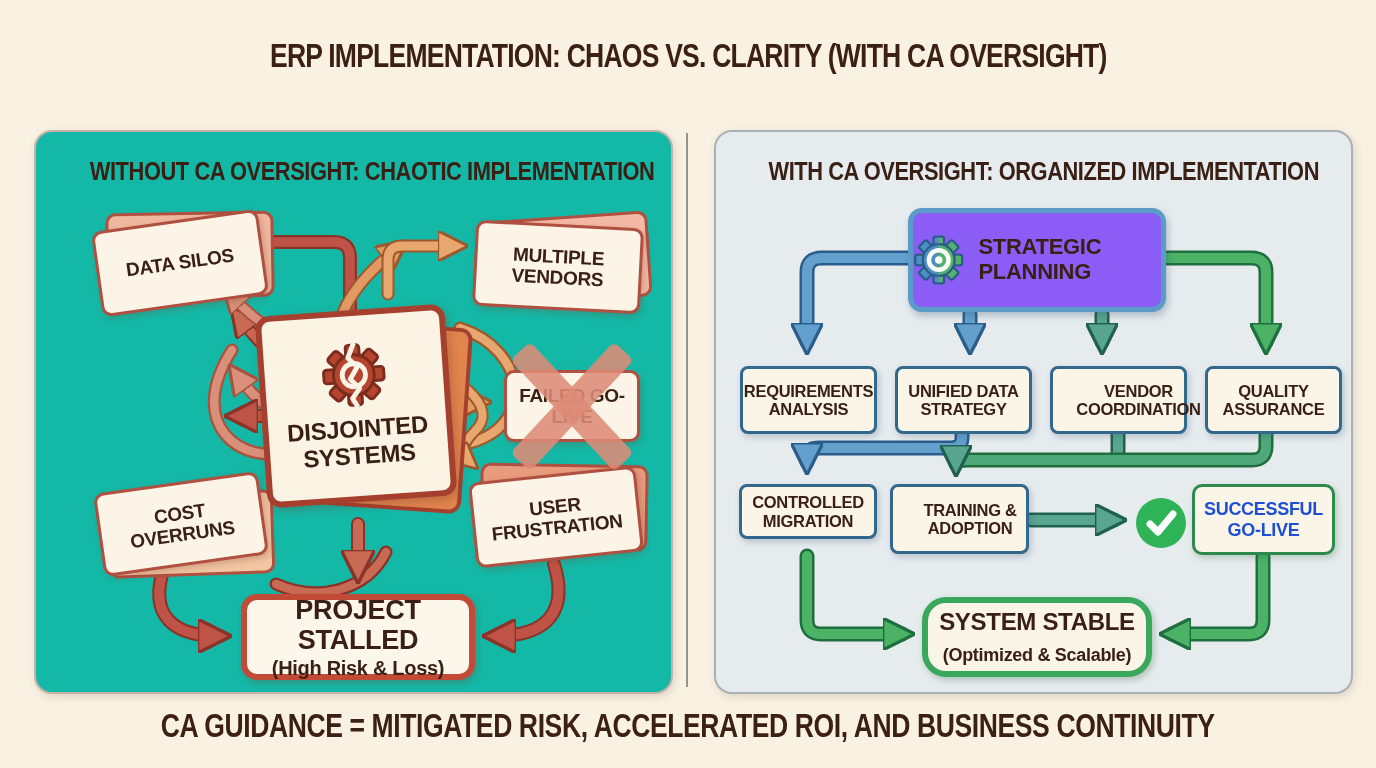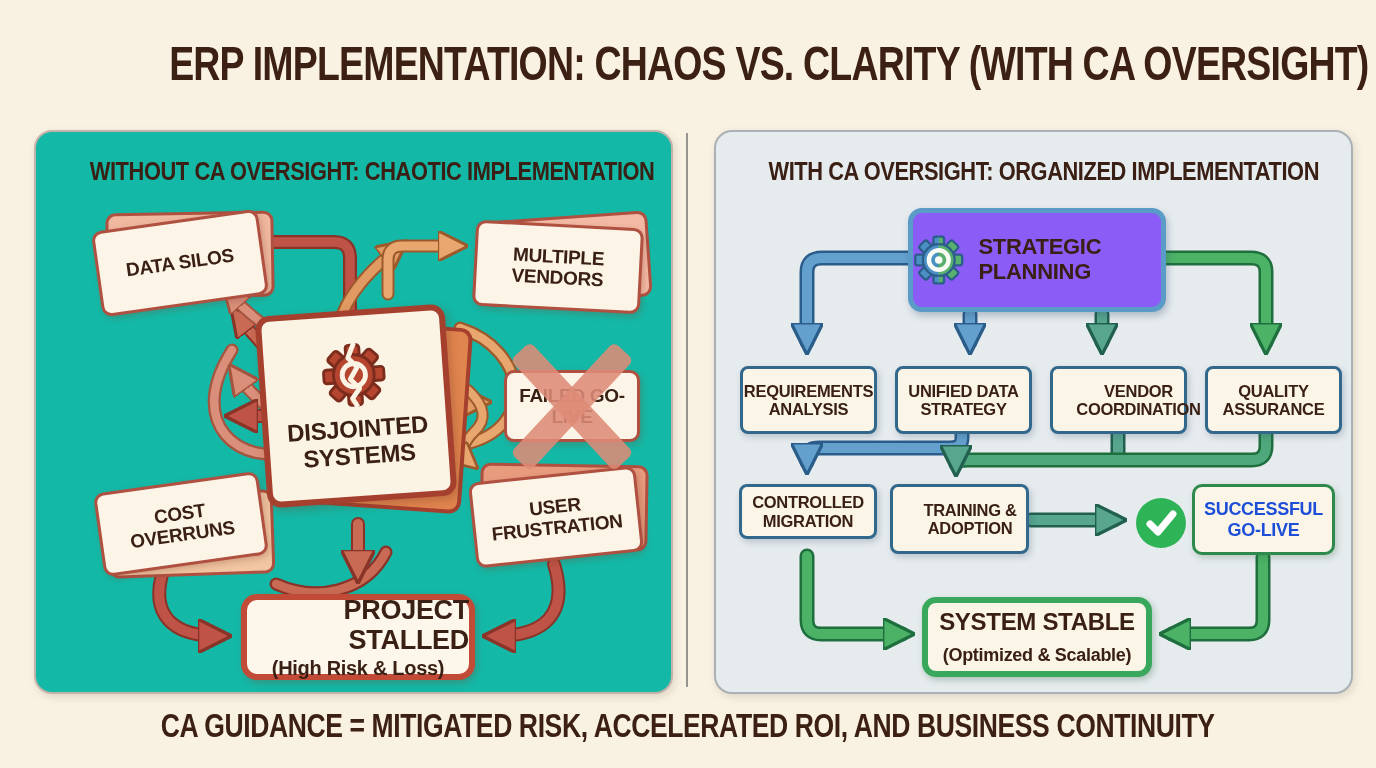--- a/index.html
+++ b/index.html
@@ -3,21 +3,21 @@
 <meta charset="utf-8">
 <style>
   html,body{margin:0;padding:0;}
   body{font-family:"Liberation Sans",sans-serif;background:#efe9da;}
   .canvas{position:relative;width:1376px;height:768px;background:#f9f2e3;overflow:hidden;}
 
   .cond{display:inline-block;transform:scaleX(.78);transform-origin:50% 50%;white-space:nowrap;}
   .cond86{display:inline-block;transform:scaleX(.84);transform-origin:50% 50%;white-space:nowrap;}
 
   .main-title{position:absolute;left:0;top:36px;width:100%;text-align:center;
-    font-size:48px;font-weight:700;letter-spacing:-1px;color:#3c2014;}
+    font-size:34px;font-weight:700;letter-spacing:-1px;color:#3c2014;}
   .footer-line{position:absolute;left:0;top:706px;width:100%;text-align:center;
     font-size:34px;font-weight:700;letter-spacing:-.5px;color:#3c2014;}
 
   .panel{position:absolute;top:130px;width:635px;height:560px;border-radius:18px;
     box-shadow:2px 3px 8px rgba(100,80,60,.18);}
   .panel-left{left:28px;background:#14b8a6;border:2px solid #c3b2aa;margin-left:6px;}
   .panel-right{left:714px;background:#e6ebee;border:2px solid #a9b1b5;}
   .divider{position:absolute;left:686px;top:133px;width:2px;height:554px;background:#97948f;}
 
   .panel-header{position:absolute;left:0;top:24px;width:100%;text-align:center;
@@ -43,21 +43,21 @@
   .s-cost{left:72px;top:360px;width:166px;height:84px;background:#f2c6a2;border:3px solid #b05040;transform:rotate(-2deg);z-index:1;}
   .n-user{left:436px;top:342px;width:168px;height:86px;transform:rotate(-6deg);}
   .s-user{left:444px;top:332px;width:168px;height:86px;background:#e89b7d;border:3px solid #b05040;transform:rotate(1deg);z-index:1;}
   .n-center{left:225px;top:178px;width:190px;height:192px;flex-direction:column;gap:8px;
     background:#fbf3e4;border:6px solid #a6402e;border-radius:14px;transform:rotate(-4deg);
     font-size:24px;box-shadow:3px 4px 8px rgba(120,60,40,.3);}
   .s-center{left:245px;top:190px;width:186px;height:186px;background:#e1854e;border:4px solid #a6402e;border-radius:12px;transform:rotate(4deg);z-index:1;}
   .n-project{left:205px;top:462px;width:234px;height:86px;flex-direction:column;gap:2px;
     background:#fdf6ea;border:6px solid #c24b38;border-radius:16px;
     box-shadow:2px 3px 6px rgba(130,70,50,.3);}
-  .n-project .t1{font-size:27px;text-align:right;}
+  .n-project .t1{font-size:27px;}
   .n-project .t2{font-size:20px;}
 
   .x-mark{position:absolute;left:462px;top:200px;width:148px;height:148px;z-index:4;pointer-events:none;}
   .x-mark::before,.x-mark::after{content:"";position:absolute;left:-2px;top:61px;width:152px;height:27px;
     background:#dd8b78;border-radius:6px;opacity:.88;}
   .x-mark::before{transform:rotate(47deg);}
   .x-mark::after{transform:rotate(-47deg);}
 
   
   .rcard{background:#fbf5e8;border:3px solid #32688c;border-radius:8px;
@@ -68,21 +68,21 @@
   .n-sp .lbl{font-size:22px;text-align:left;}
   .n-req{left:24px;top:234px;width:137px;height:68px;}
   .n-uds{left:179px;top:234px;width:137px;height:68px;}
   .n-vc{left:334px;top:234px;width:137px;height:68px;padding-left:40px;}
   .n-qa{left:489px;top:234px;width:137px;height:68px;}
   .n-cm{left:23px;top:352px;width:138px;height:55px;}
   .n-ta{left:174px;top:352px;width:139px;height:70px;padding-left:21px;}
   .n-sg{left:476px;top:352px;width:143px;height:71px;background:#fbf5e8;border:3px solid #2e8a4c;
     border-radius:10px;color:#1d4ed8;font-size:18px;box-shadow:2px 3px 6px rgba(40,100,60,.25);}
   .n-ss{left:206px;top:465px;width:230px;height:80px;flex-direction:column;gap:9px;
-    background:#fbf5e8;border:6px solid #3aa85c;border-radius:14px;
+    background:#fbf5e8;border:6px solid #3aa85c;border-radius:24px;
     box-shadow:2px 3px 6px rgba(40,100,60,.3);}
   .n-ss .t1{font-size:24px;}
   .n-ss .t2{font-size:18px;}
   .check-badge{position:absolute;left:419px;top:365px;width:52px;height:52px;z-index:2;}
 </style>
 </head>
 <body>
 
 <svg width="0" height="0" style="position:absolute" aria-hidden="true">
   <defs>

